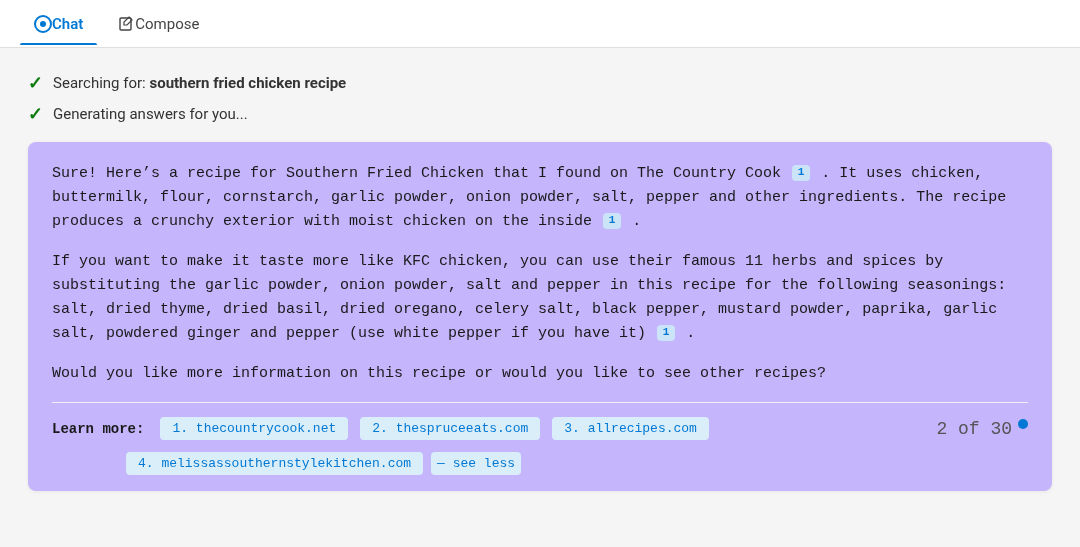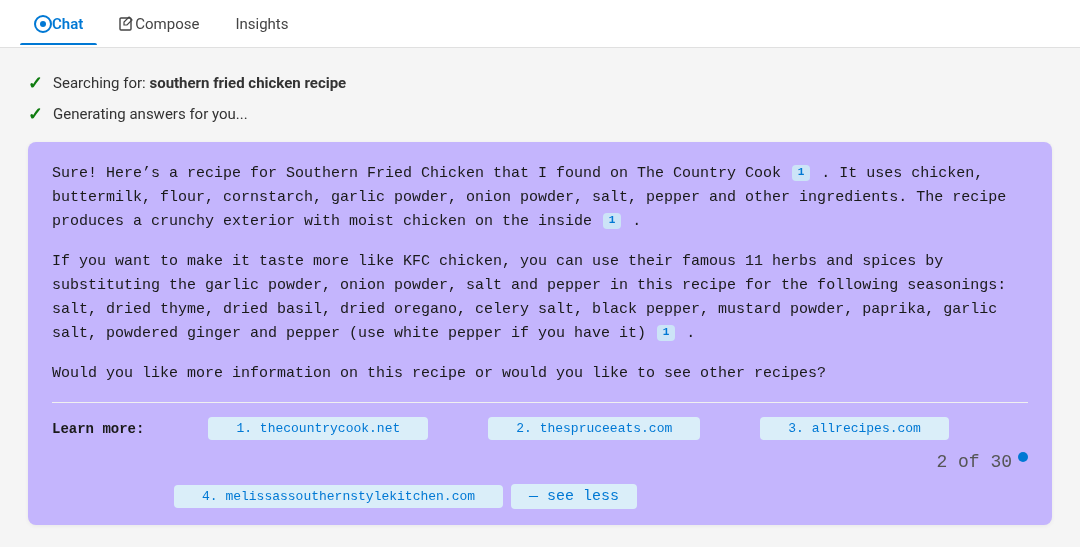--- a/index.html
+++ b/index.html
@@ -137,34 +137,33 @@
       font-size: 14px;
       font-weight: 700;
       color: #1a1a1a;
       margin-right: 4px;
       flex-shrink: 0;
     }
     .learn-more-link {
       background: #daeef9;
       color: #0078d4;
       border-radius: 4px;
-      padding: 4px 28px;
+      padding: 4px 12px;
       font-size: 13px;
       cursor: pointer;
       white-space: nowrap;
       text-decoration: none;
       display: inline-block;
-      margin-left: 48px;
     }
     .see-less {
       background: #daeef9;
       color: #0078d4;
       border-radius: 4px;
-      padding: 4px 18px;
-      font-size: 15px;
+      padding: 4px 6px;
+      font-size: 13px;
       cursor: pointer;
       white-space: nowrap;
     }
     .page-count {
       margin-left: auto;
       font-size: 18px;
       color: #555;
       display: flex;
       align-items: flex-start;
       gap: 6px;
@@ -195,23 +194,20 @@
     <span>Chat</span>
   </div>
   <div class="tab">
     <span class="tab-icon-compose">
       <svg width="16" height="16" viewBox="0 0 16 16" fill="none">
         <rect x="1" y="2" width="11" height="12" rx="1" stroke="#444" stroke-width="1.4" fill="none"></rect>
         <path d="M10 1l3 3-5 5H5v-3l5-5z" stroke="#444" stroke-width="1.2" fill="none"></path>
       </svg>
     </span>
     <span>Compose</span>
-  </div>
-  <div class="tab">
-    <span>Insights</span>
   </div>
 </div>
 
 <div class="main-content">
 
   <div class="status-line">
     <span class="check-icon">✓</span>
     <span>
       <span>Searching for: </span><span class="status-bold">southern fried chicken recipe</span>
     </span>

